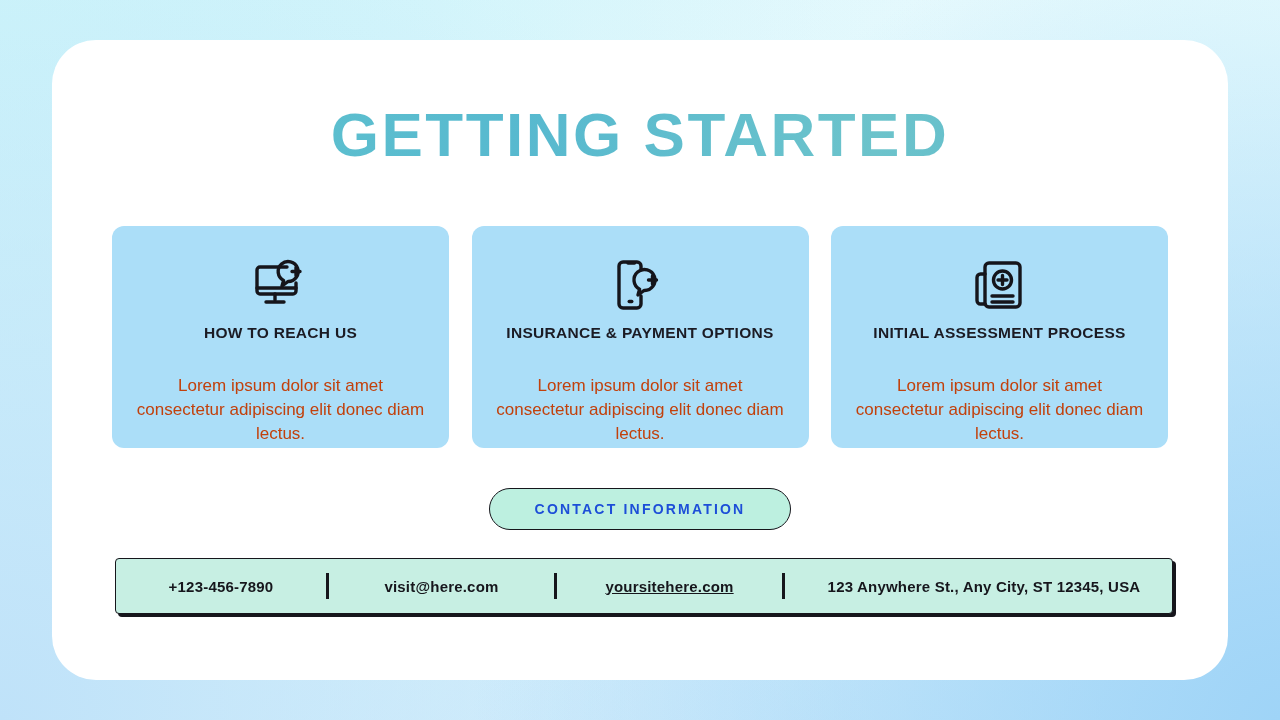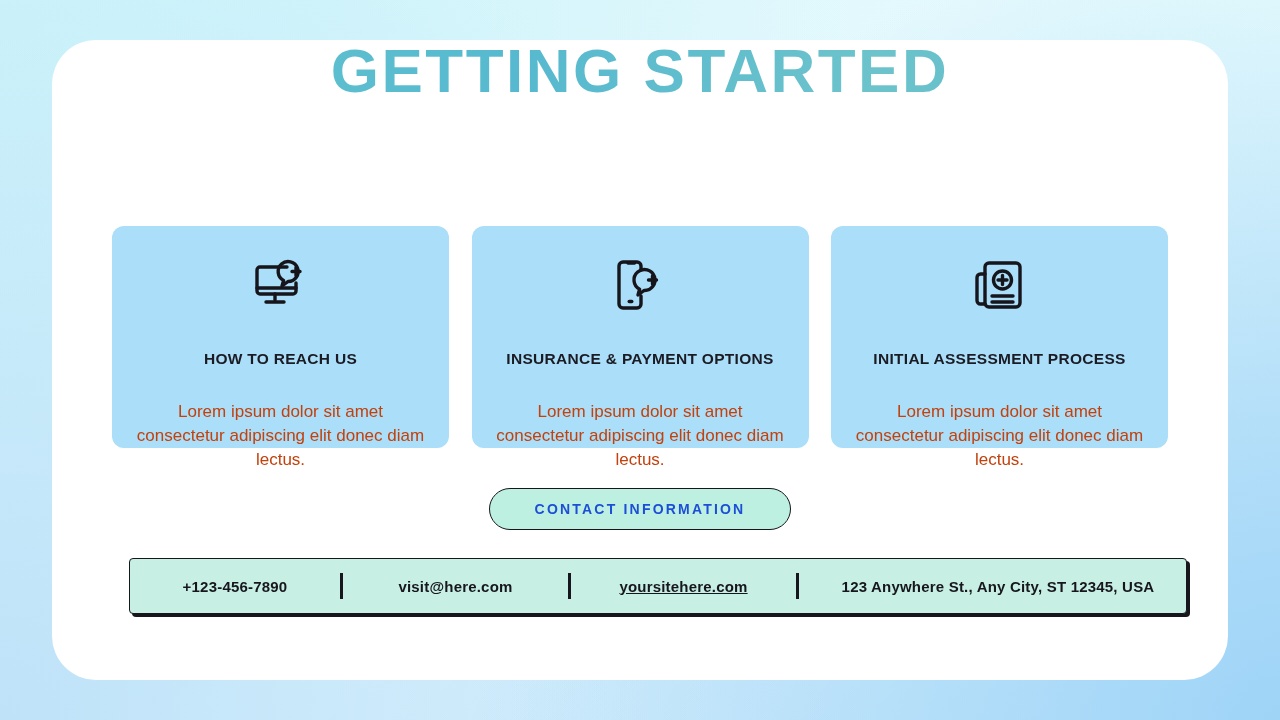--- a/index.html
+++ b/index.html
@@ -22,20 +22,21 @@
   .slide-card {
     position:absolute;
     left:52px; top:40px;
     width:1176px; height:640px;
     background:#ffffff;
     border-radius:44px;
   }
 
   .page-title {
     text-align:center;
+    margin-top:64px;
     font-size:62px;
     font-weight:bold;
     letter-spacing:2.5px;
     line-height:1;
     background:linear-gradient(100deg,#63c6ce 0%,#57b9cf 40%,#6cc3cb 70%,#55b6cd 100%);
     -webkit-background-clip:text;
     background-clip:text;
     color:transparent;
     -webkit-text-fill-color:transparent;
   }
@@ -55,21 +56,21 @@
     padding:28px 22px 0 22px;
     text-align:center;
   }
   .card-icon {
     height:62px;
     display:flex;
     align-items:center;
     justify-content:center;
   }
   .card-title {
-    margin-top:34px;
+    margin-top:8px;
     font-size:15.5px;
     font-weight:bold;
     letter-spacing:0.3px;
     color:#1b1b24;
   }
   .card-body {
     margin-top:32px;
     font-size:17px;
     line-height:1.42;
     color:#c2410c;
@@ -88,21 +89,21 @@
     display:flex; align-items:center; justify-content:center;
     font-size:14px;
     font-weight:600;
     letter-spacing:2.2px;
     color:#1d4ed8;
     cursor:pointer;
   }
 
   .footer-bar-wrap {
     position:absolute;
-    top:518px; left:77px;
+    top:518px; left:63px;
     width:1058px;
   }
   .footer-bar {
     position:relative;
     height:56px;
     background:#c7efe3;
     border:1.6px solid #16161c;
     border-radius:4px;
     display:flex;
     align-items:center;

